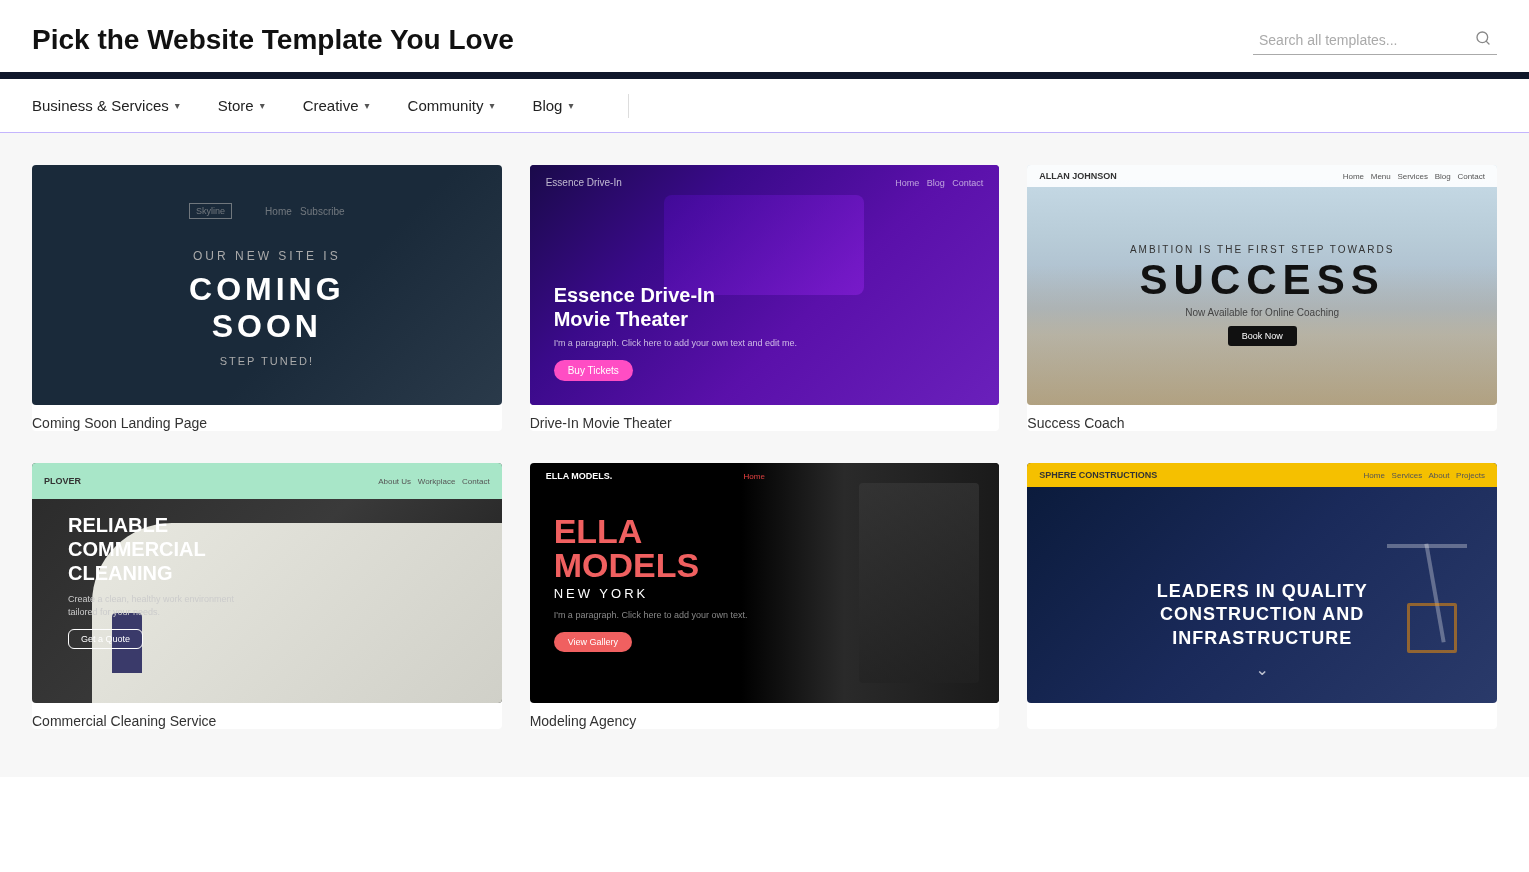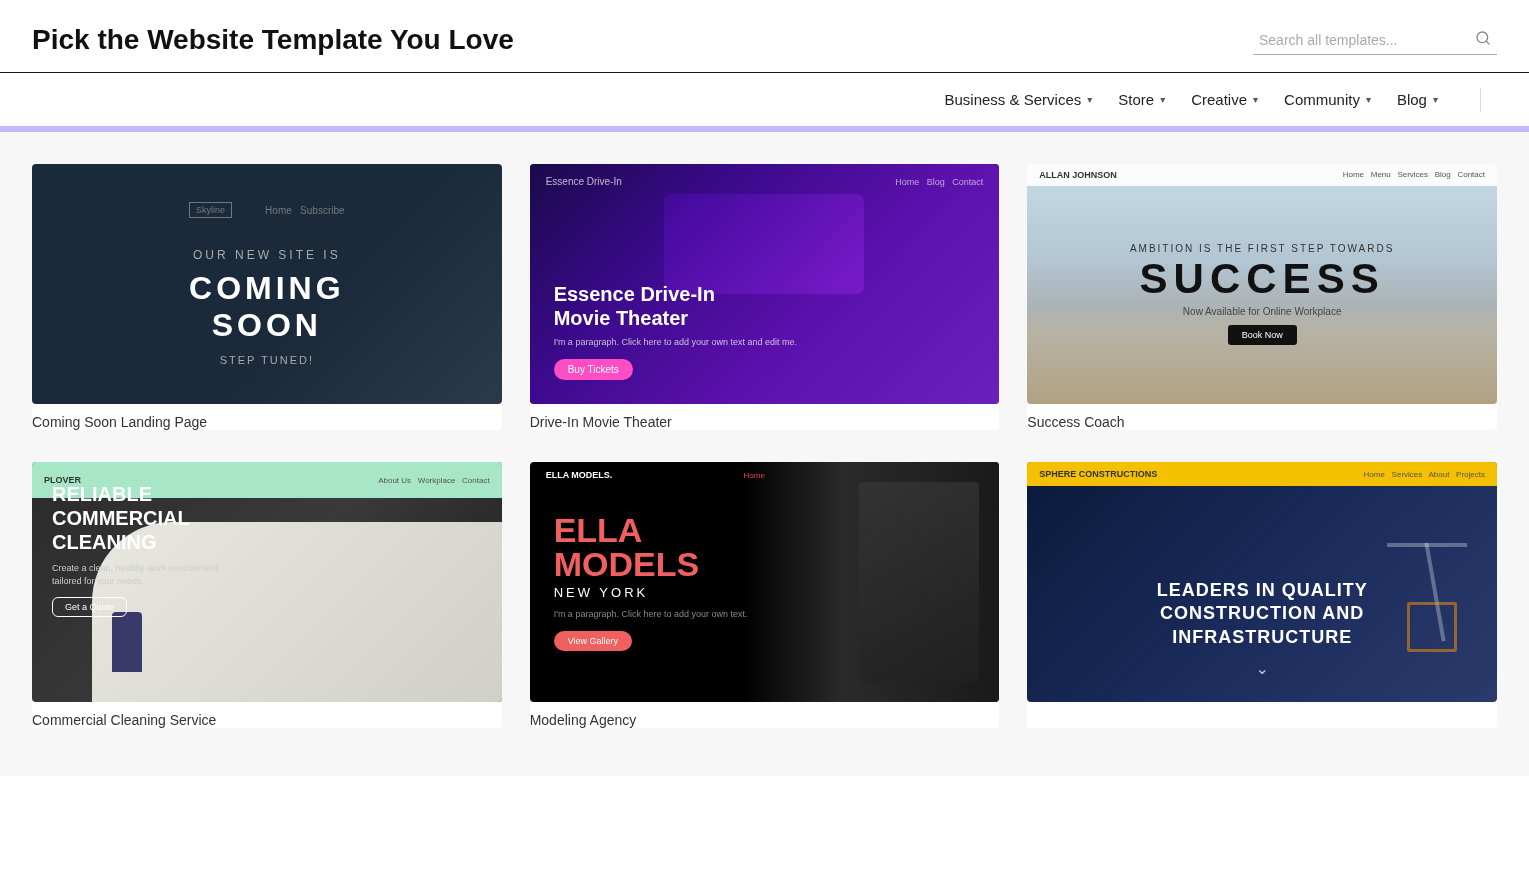--- a/index.html
+++ b/index.html
@@ -1,25 +1,25 @@
 <!DOCTYPE html>
 <html><head>
   <meta charset="utf-8">
   <style>
     * { box-sizing: border-box; margin: 0; padding: 0; }
     body { font-family: 'Helvetica Neue', Helvetica, Arial, sans-serif; background: #fff; color: #222; }
 
-    .header { padding: 24px 32px 16px 32px; border-bottom: 1px solid #0f172a; display: flex; align-items: center; justify-content: space-between; }
+    .header { padding: 24px 32px 16px 32px; border-bottom: 7px solid #0f172a; display: flex; align-items: center; justify-content: space-between; }
     .header-title { font-size: 28px; font-weight: 700; color: #111; }
     .search-bar { display: flex; align-items: center; border-bottom: 1px solid #aaa; padding: 4px 6px; min-width: 240px; }
     .search-bar input { border: none; outline: none; font-size: 14px; color: #555; background: transparent; width: 210px; }
     .search-bar input::placeholder { color: #aaa; }
     .search-icon-svg { color: #888; margin-left: 6px; }
 
-    .nav { padding: 0 32px; border-bottom: 6px solid #c4b5fd; display: flex; align-items: center; gap: 0; justify-content: flex-end; }
+    .nav { padding: 0 32px; border-bottom: 1px solid #c4b5fd; display: flex; align-items: center; gap: 12px; }
     .nav-item { display: flex; align-items: center; gap: 4px; padding: 18px 18px 18px 0; font-size: 15px; color: #222; cursor: pointer; margin-right: 8px; white-space: nowrap; }
     .chevron { font-size: 10px; color: #555; margin-left: 2px; }
     .nav-divider { width: 1px; height: 24px; background: #ddd; margin: 0 16px; }
 
     .main { padding: 32px 32px 48px 32px; background: #f7f7f7; min-height: 600px; }
     .section-title { font-size: 20px; font-weight: 700; margin-bottom: 24px; color: #111; }
 
     .templates-grid { display: grid; grid-template-columns: repeat(3, 1fr); gap: 32px 28px; }
     .template-card { background: #fff; border-radius: 4px; overflow: visible; cursor: pointer; }
     .template-thumb { width: 100%; height: 240px; border-radius: 4px; overflow: hidden; position: relative; }
@@ -111,38 +111,38 @@
             <div style="display:inline-block;background:#ff4dc4;color:#fff;padding:5px 14px;border-radius:20px;font-size:10px;margin-top:10px;">Buy Tickets</div>
           </div>
         </div>
       </div>
       <div class="template-name">Drive-In Movie Theater</div>
     </div>
 
     <div class="template-card">
       <div class="template-thumb" style="background:linear-gradient(to bottom,#c8dce8 0%,#b8ccd8 30%,#a8b8c8 60%,#d8c8a8 100%);display:flex;flex-direction:column;align-items:center;justify-content:center;position:relative;">
 
-        <div style="position:absolute;top:0;left:0;right:0;background:rgba(255,255,255,0.9);padding:6px 12px;display:flex;justify-content:space-between;">
+        <div style="position:absolute;top:0;left:0;right:0;background:rgba(255,255,255,0.9);padding:6px 12px;display:flex;justify-content:space-between;align-items:center;">
           <span style="font-size:9px;font-weight:700;color:#333;">ALLAN JOHNSON</span>
           <span style="font-size:8px;color:#555;">Home &nbsp; Menu &nbsp; Services &nbsp; Blog &nbsp; Contact</span>
         </div>
 
         <div style="position:absolute;bottom:0;left:0;right:0;height:140px;background:linear-gradient(to top,#8a7a5a,#b8a888,transparent);opacity:0.5;"></div>
         <div style="text-align:center;position:relative;z-index:2;margin-top:20px;">
           <div style="font-size:10px;color:#333;letter-spacing:2px;margin-bottom:4px;">AMBITION IS THE FIRST STEP TOWARDS</div>
           <div style="font-size:42px;font-weight:900;letter-spacing:6px;color:#111;line-height:1;">SUCCESS</div>
-          <div style="font-size:10px;color:#444;margin-top:6px;">Now Available for Online Workplace</div>
+          <div style="font-size:10px;color:#444;margin-top:6px;">Now Available for Online Coaching</div>
           <div style="display:inline-block;background:#111;color:#fff;padding:5px 14px;border-radius:3px;font-size:9px;margin-top:8px;">Book Now</div>
         </div>
       </div>
       <div class="template-name">Success Coach</div>
     </div>
 
     <div class="template-card">
-      <div class="template-thumb" style="background:linear-gradient(135deg,#2a2a2a 0%,#3a3a3a 50%,#1a1a1a 100%);display:flex;flex-direction:column;justify-content:flex-start;padding:0;position:relative;">
+      <div class="template-thumb" style="background:linear-gradient(135deg,#2a2a2a 0%,#3a3a3a 50%,#1a1a1a 100%);display:flex;flex-direction:column;justify-content:center;padding:16px;position:relative;">
 
         <div style="position:absolute;top:0;left:0;right:0;height:36px;background:#a8e6c8;display:flex;align-items:center;justify-content:space-between;padding:0 12px;">
           <span style="font-size:9px;font-weight:700;color:#333;">PLOVER</span>
           <span style="font-size:8px;color:#555;">About Us &nbsp; Workplace &nbsp; Contact</span>
         </div>
 
         <div style="position:absolute;bottom:0;left:60px;right:0;height:180px;background:linear-gradient(135deg,#e8e8e0,#d0d0c8);border-radius:80px 0 0 0;"></div>
 
         <div style="position:absolute;bottom:30px;left:80px;width:30px;height:60px;background:#3a3a6a;border-radius:4px 4px 0 0;"></div>
 

